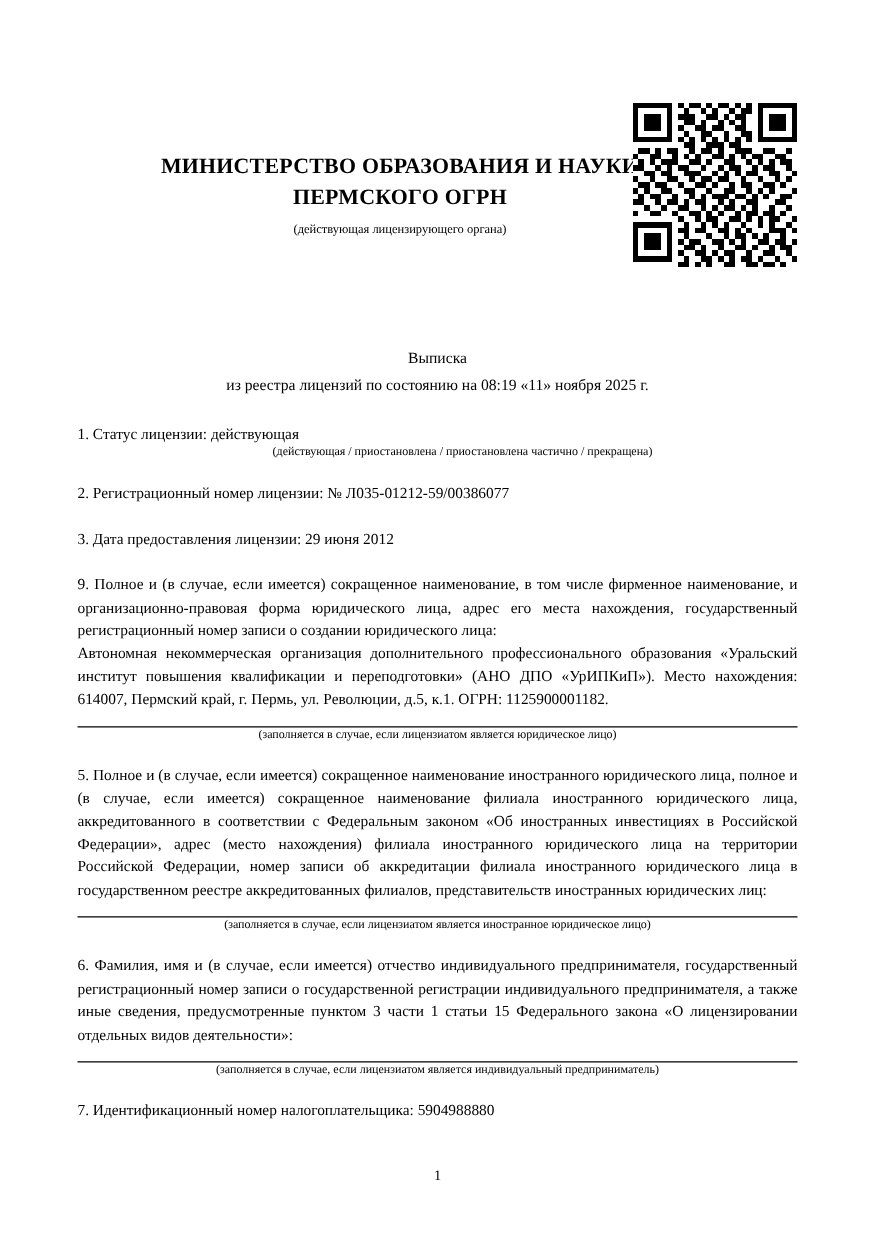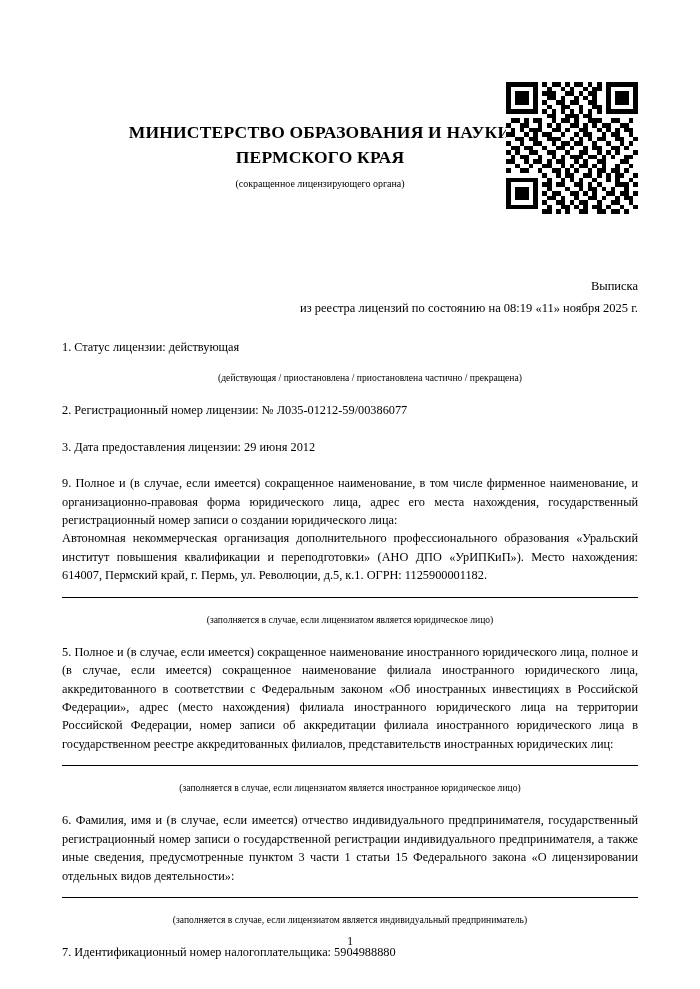--- a/index.html
+++ b/index.html
@@ -44,37 +44,37 @@
     padding-right: 60px;
   }
   .header .subtitle {
     font-size: 10px;
     margin-top: 7px;
     padding-right: 60px;
   }
 
   .doc-type {
     margin-top: 86px;
-    text-align: right;
+    text-align: center;
     font-size: 12.5px;
     line-height: 1.8;
   }
 
   .section {
     margin-top: 18px;
     font-size: 12.3px;
     line-height: 1.5;
     text-align: justify;
   }
   .section.first { }
 
   .note {
     text-align: center;
     font-size: 9.6px;
-    margin-top: 16px;
+    margin-top: 0;
   }
   .note.indent { text-align: center; padding-left: 40px; }
 
   .rule {
     border: none;
     border-top: 1px solid #000;
     margin: 12px 0 0 0;
     height: 0;
   }
 
@@ -361,22 +361,22 @@
           <rect x="16" y="28" width="2" height="1"></rect>
           <rect x="20" y="28" width="2" height="1"></rect>
           <rect x="23" y="28" width="2" height="1"></rect>
           <rect x="26" y="28" width="1" height="1"></rect>
       </g>
     </svg>
   </div>
 
   <div class="header">
     <div class="title-line">МИНИСТЕРСТВО ОБРАЗОВАНИЯ И НАУКИ</div>
-    <div class="title-line">ПЕРМСКОГО КРАЯ</div>
-    <div class="subtitle">(сокращенное лицензирующего органа)</div>
+    <div class="title-line">ПЕРМСКОГО ОГРН</div>
+    <div class="subtitle">(действующая лицензирующего органа)</div>
   </div>
 
   <div class="doc-type">
     <div>Выписка</div>
     <div>из реестра лицензий по состоянию на 08:19 «11» ноября 2025 г.</div>
   </div>
 
   <div class="section first">
     <div>1. Статус лицензии: действующая</div>
   </div>

